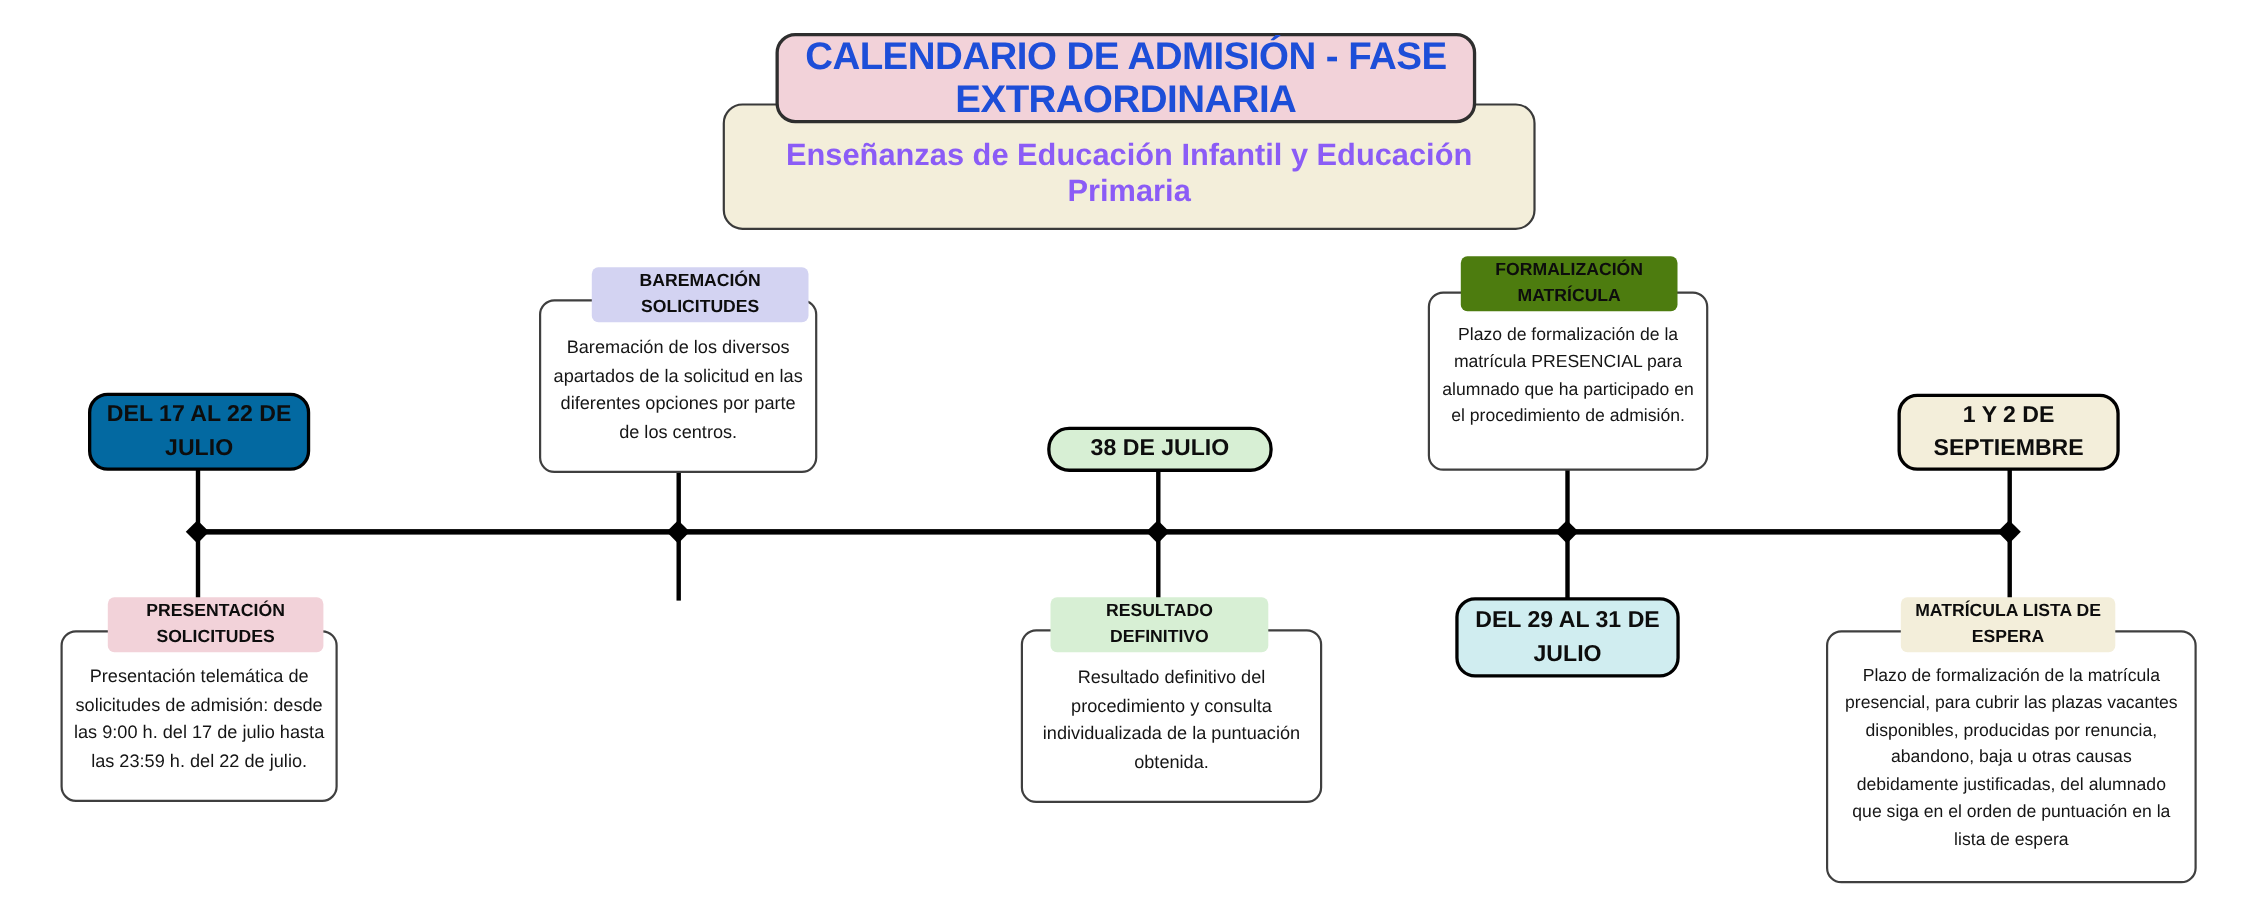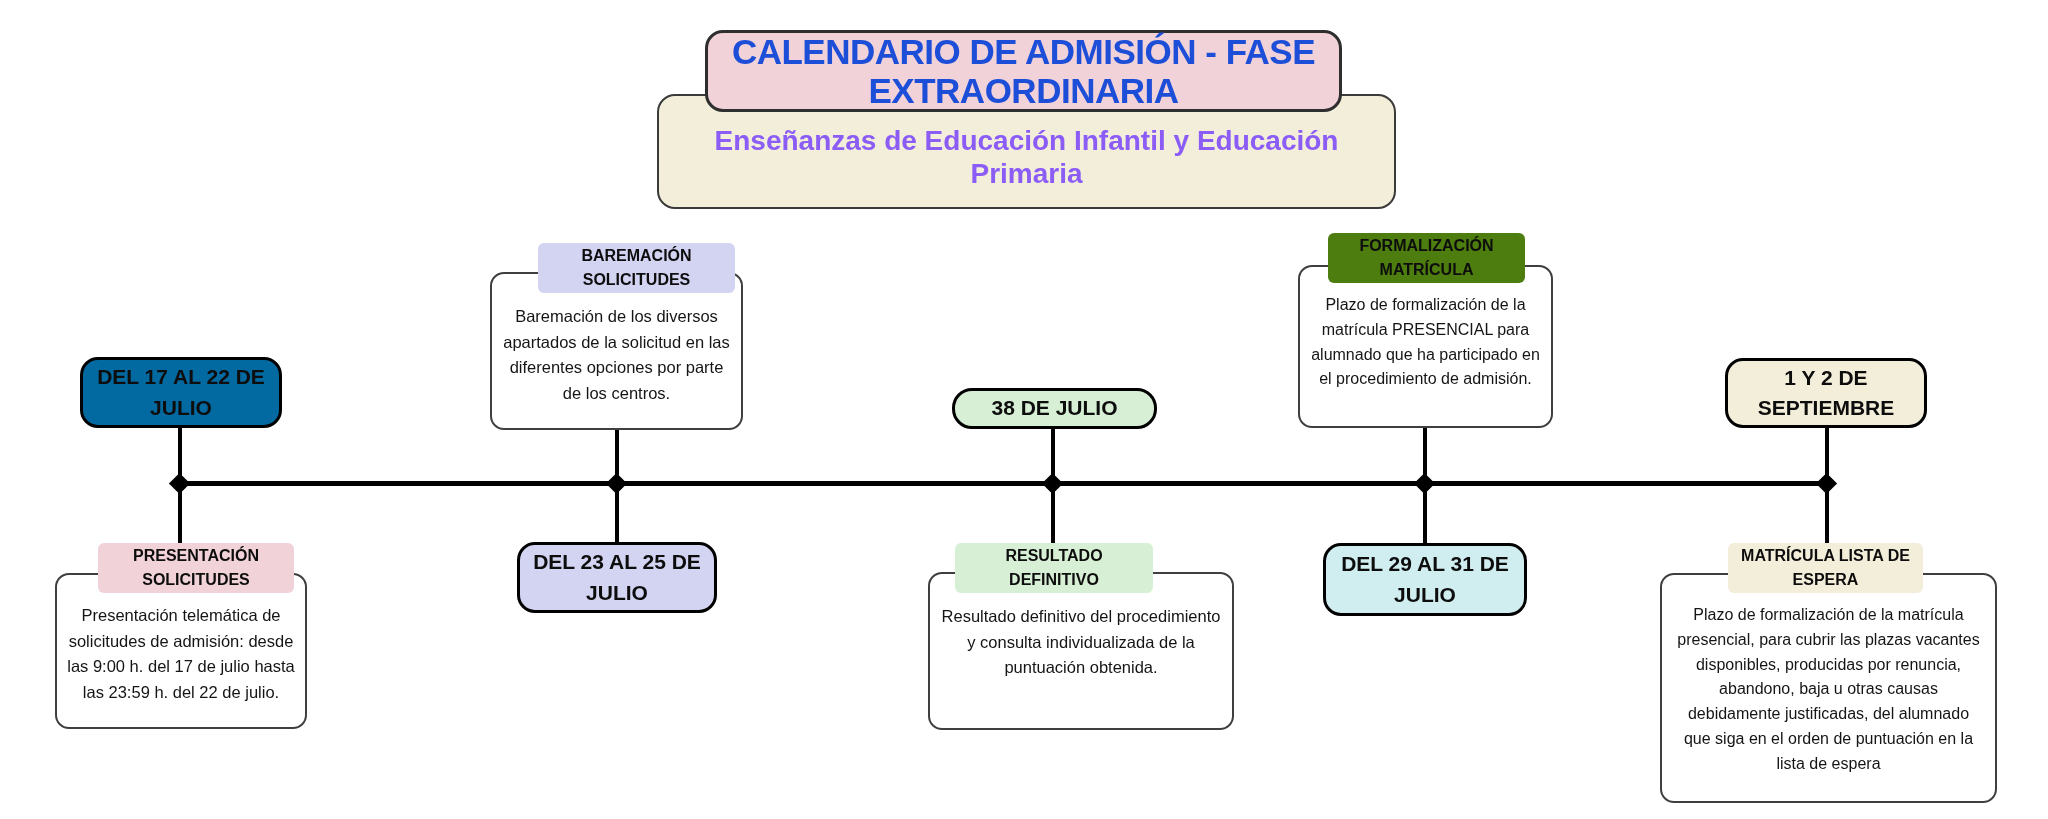--- a/index.html
+++ b/index.html
@@ -49,21 +49,21 @@
   }
   
   .s1-date {left:80px;  top:357px; width:202px; height:71px;}
   .s1-label{left:82px;  top:543px; width:196px; height:50px;margin-left:16px;}
   .s1-box  {left:55px;  top:573px; width:252px; height:156px; padding:28px 1px 10px;}
   .s2-label{left:518px; top:243px; width:197px; height:50px;margin-left:20px;}
   .s2-box  {left:490px; top:272px; width:253px; height:158px; padding:30px 10px 10px;}
   .s2-date {left:517px; top:542px; width:200px; height:71px;}
   .s3-date {left:952px; top:388px; width:205px; height:41px; border-radius:20px;}
   .s3-label{left:955px; top:543px; width:198px; height:50px;}
-  .s3-box  {left:928px; top:572px; width:306px; height:158px; padding:30px 10px 10px;}
+  .s3-box  {left:928px; top:572px; width:274px; height:158px; padding:30px 10px 10px;}
   .s4-label{left:1328px;top:233px; width:197px; height:50px;}
   .s4-box  {left:1298px;top:265px; width:255px; height:163px; padding:26px 8px 8px; font-size:16px;}
   .s4-date {left:1323px;top:543px; width:204px; height:73px;}
   .s5-date {left:1725px;top:358px; width:202px; height:70px;}
   .s5-label{left:1728px;top:543px; width:195px; height:50px;}
   .s5-box  {left:1660px;top:573px; width:337px; height:230px; padding:28px 12px 10px; font-size:16px;}
 </style>
 </head>
 <body>
 
@@ -97,23 +97,20 @@
   <div class="tag-label s1-label" style="background-color: rgb(242, 210, 217);">
     <span>PRESENTACIÓN SOLICITUDES</span>
   </div>
 
   <div class="detail-box s2-box">
     <span>Baremación de los diversos apartados de la solicitud en las diferentes opciones por parte de los centros.</span>
   </div>
   <div class="tag-label s2-label" style="background-color: rgb(211, 211, 242);">
     <span>BAREMACIÓN SOLICITUDES</span>
   </div>
-  <div class="date-box s2-date" style="background-color: rgb(211, 211, 242);">
-    <span>DEL 23 AL 25 DE JULIO</span>
-  </div>
 
   <div class="date-box s3-date" style="background-color: rgb(215, 239, 212);">
     <span>38 DE JULIO</span>
   </div>
   <div class="detail-box s3-box">
     <span>Resultado definitivo del procedimiento y consulta individualizada de la puntuación obtenida.</span>
   </div>
   <div class="tag-label s3-label" style="background-color: rgb(215, 239, 212);">
     <span>RESULTADO DEFINITIVO</span>
   </div>

